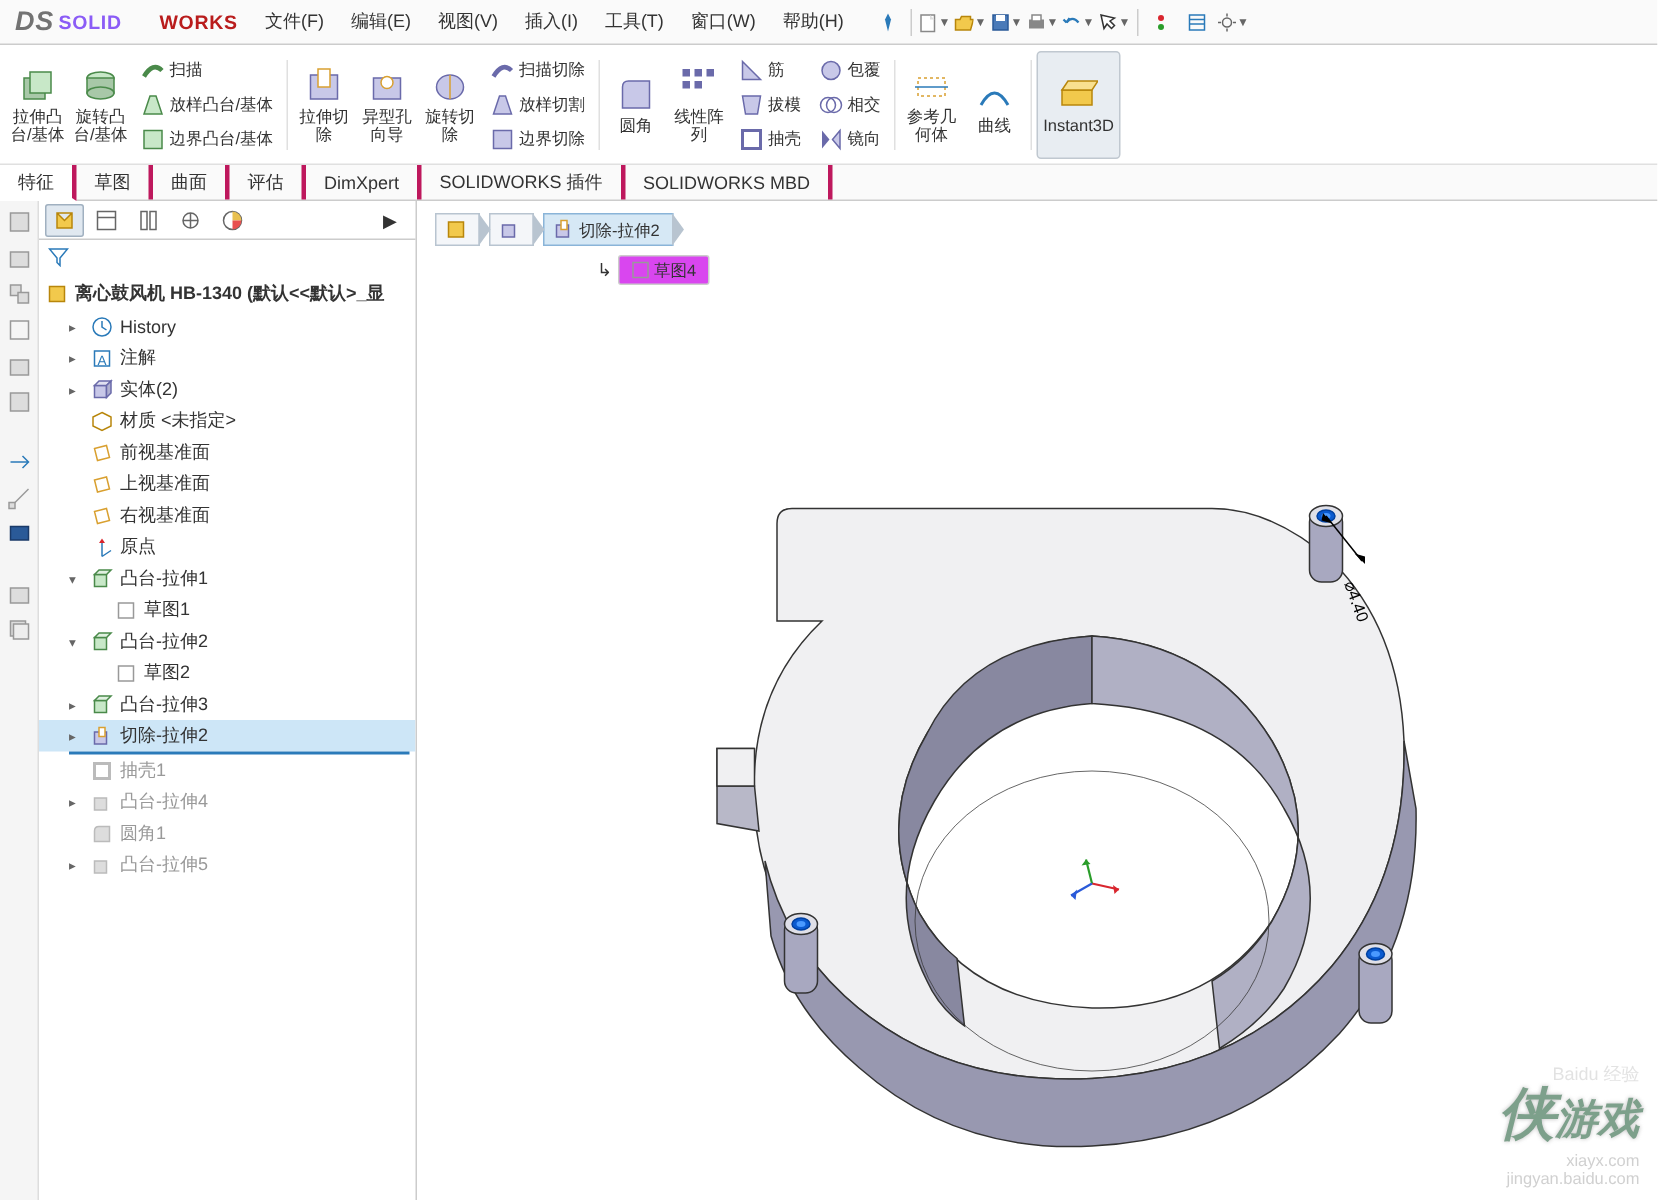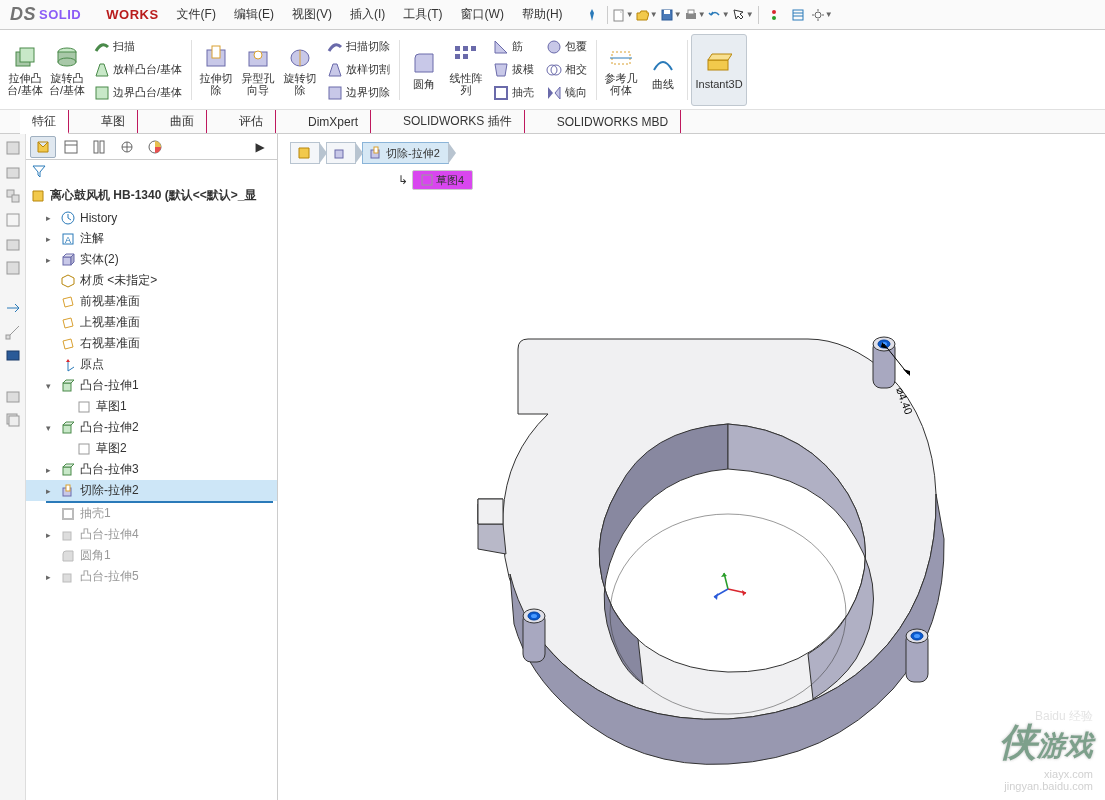--- a/index.html
+++ b/index.html
@@ -23,21 +23,21 @@
 .ribbon-group { display: flex; flex-direction: column; gap: 1px; padding: 0 2px; }
 .ribbon-big { display: flex; flex-direction: column; align-items: center; justify-content: center; width: 42px; height: 72px; cursor: pointer; border-radius: 3px; font-size: 11px; line-height: 12px; text-align: center; }
 .ribbon-big-icon { width: 26px; height: 26px; margin-bottom: 2px; }
 .ribbon-small { display: flex; align-items: center; height: 22px; padding: 0 4px; cursor: pointer; border-radius: 2px; font-size: 11px; gap: 3px; }
 .ribbon-small-icon { width: 16px; height: 16px; }
 .ribbon-sep { width: 1px; height: 60px; background: #e0e0e0; margin: 0 3px; }
 .ribbon-sel { background: #e8edf2; border: 1px solid #c0c8d0; }
 
 
 .feature-tabs { height: 24px; background: #fafafa; border-bottom: 1px solid #ccc; display: flex; align-items: stretch; }
-.feature-tab { padding: 4px 12px; border-right: 1px solid #be185d; cursor: pointer; display: flex; align-items: center; margin-left: 20px; }
+.feature-tab { padding: 4px 12px; border-right: 3px solid #be185d; cursor: pointer; display: flex; align-items: center; }
 .feature-tab.active { background: #fff; border-bottom: 2px solid #fff; margin-bottom: -1px; }
 
 
 .main-area { display: flex; height: calc(100% - 134px); position: relative; }
 
 
 .left-toolbar { width: 26px; background: #f5f5f5; border-right: 1px solid #ddd; display: flex; flex-direction: column; padding: 4px 0; gap: 4px; align-items: center; }
 .lt-icon { width: 20px; height: 20px; display: flex; align-items: center; justify-content: center; cursor: pointer; }
 
 

